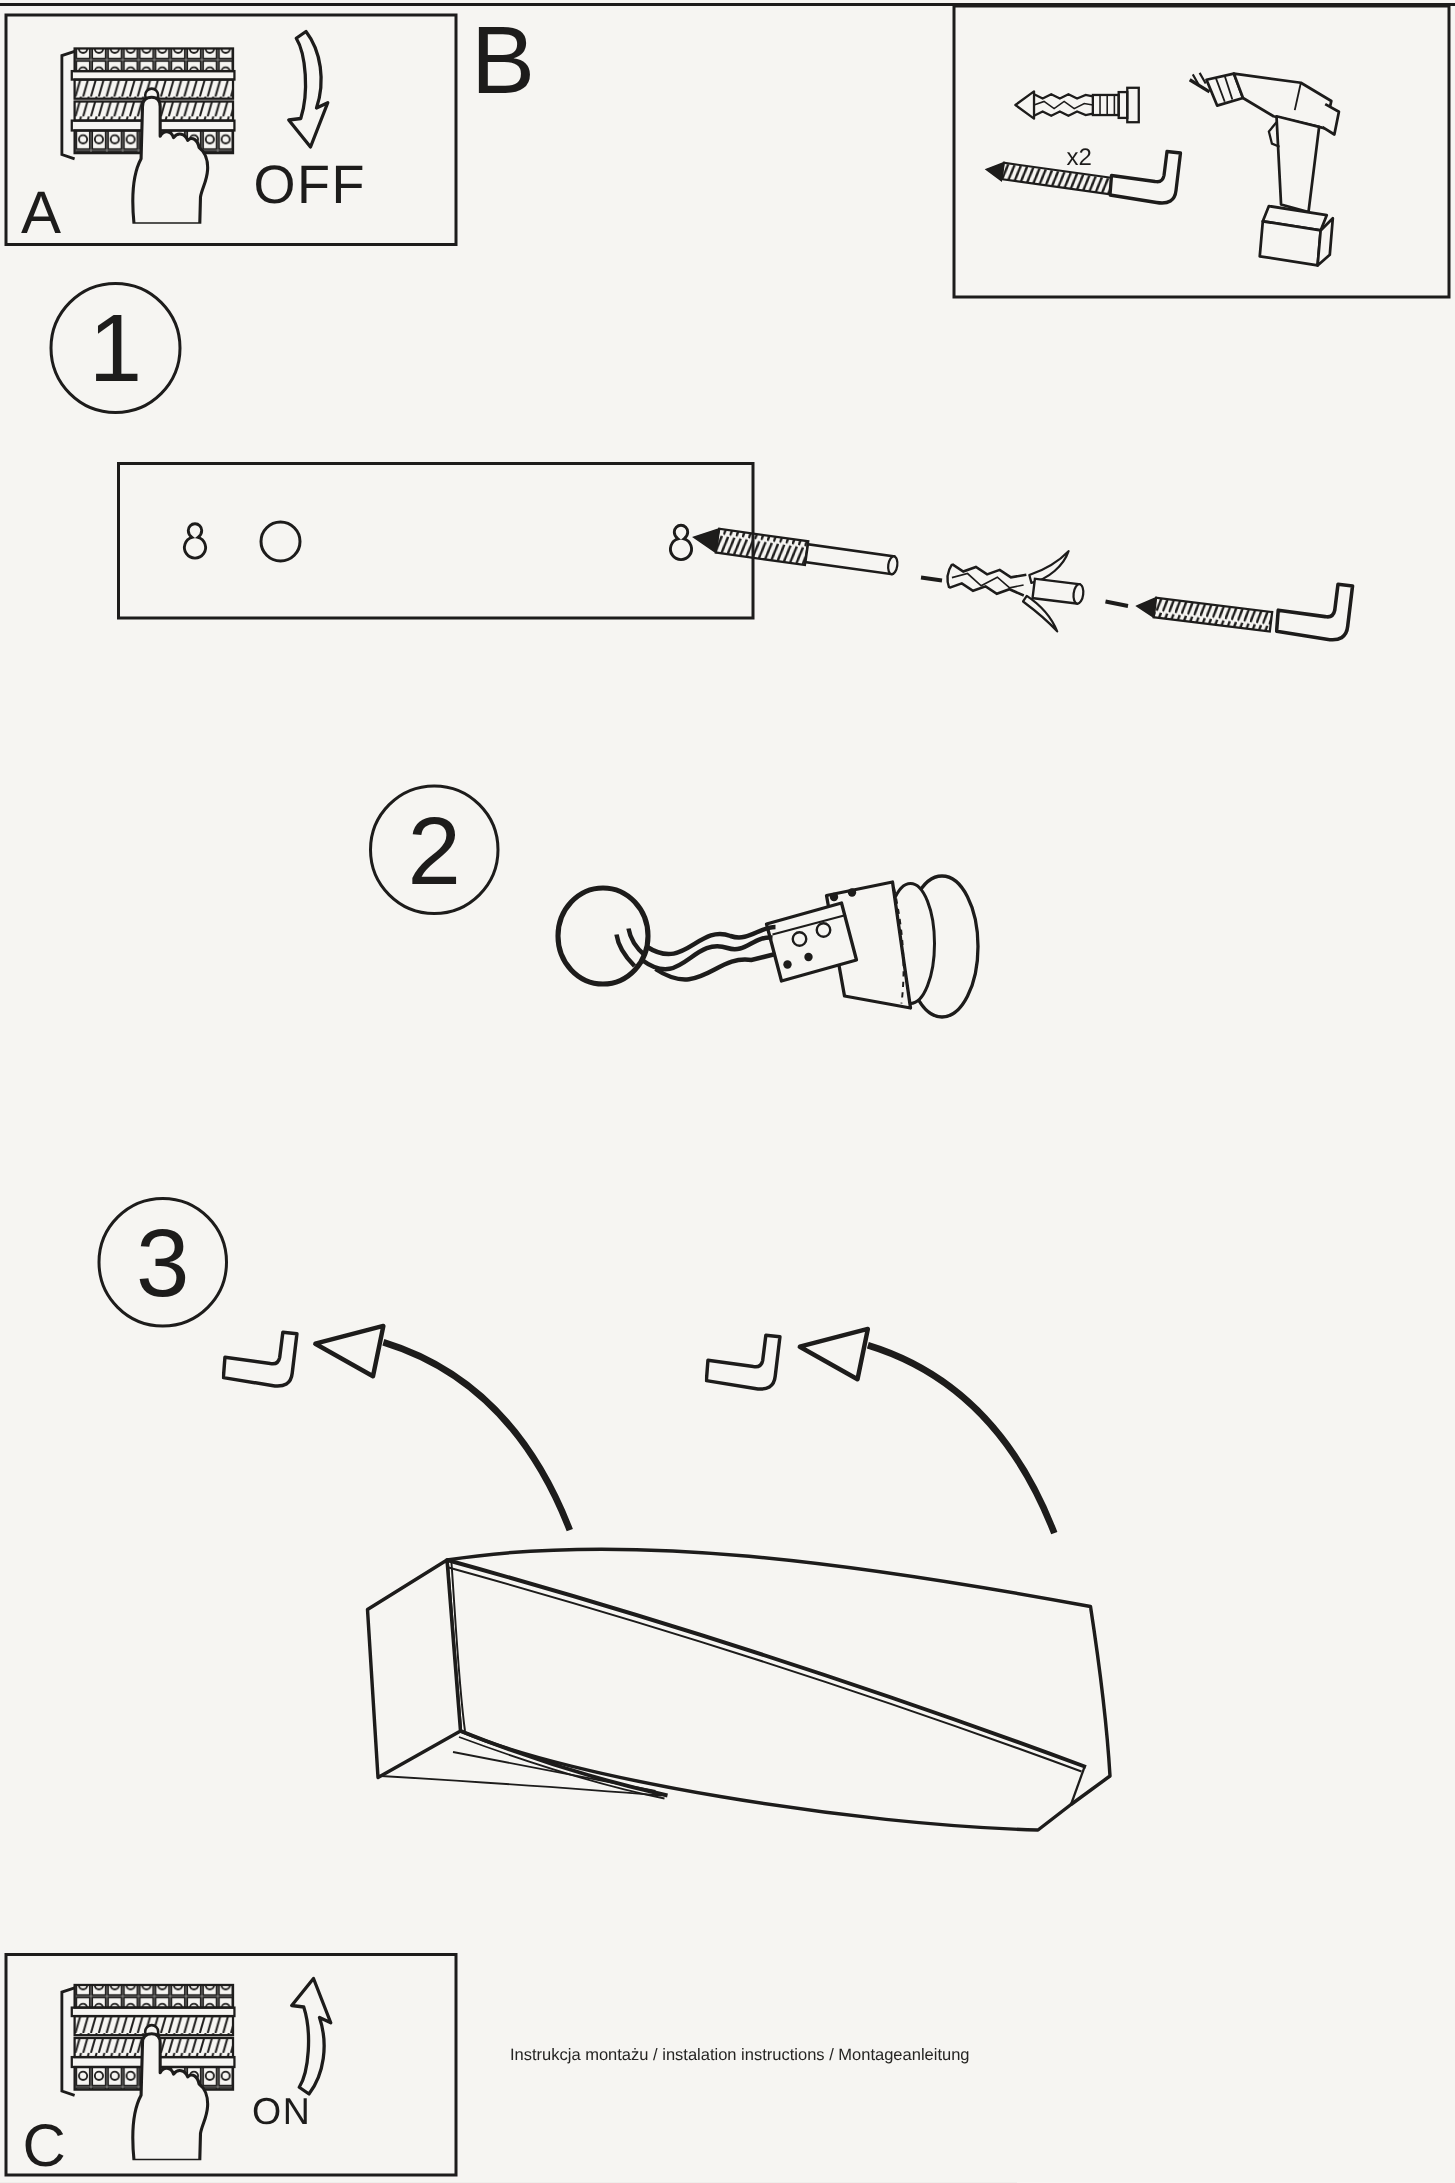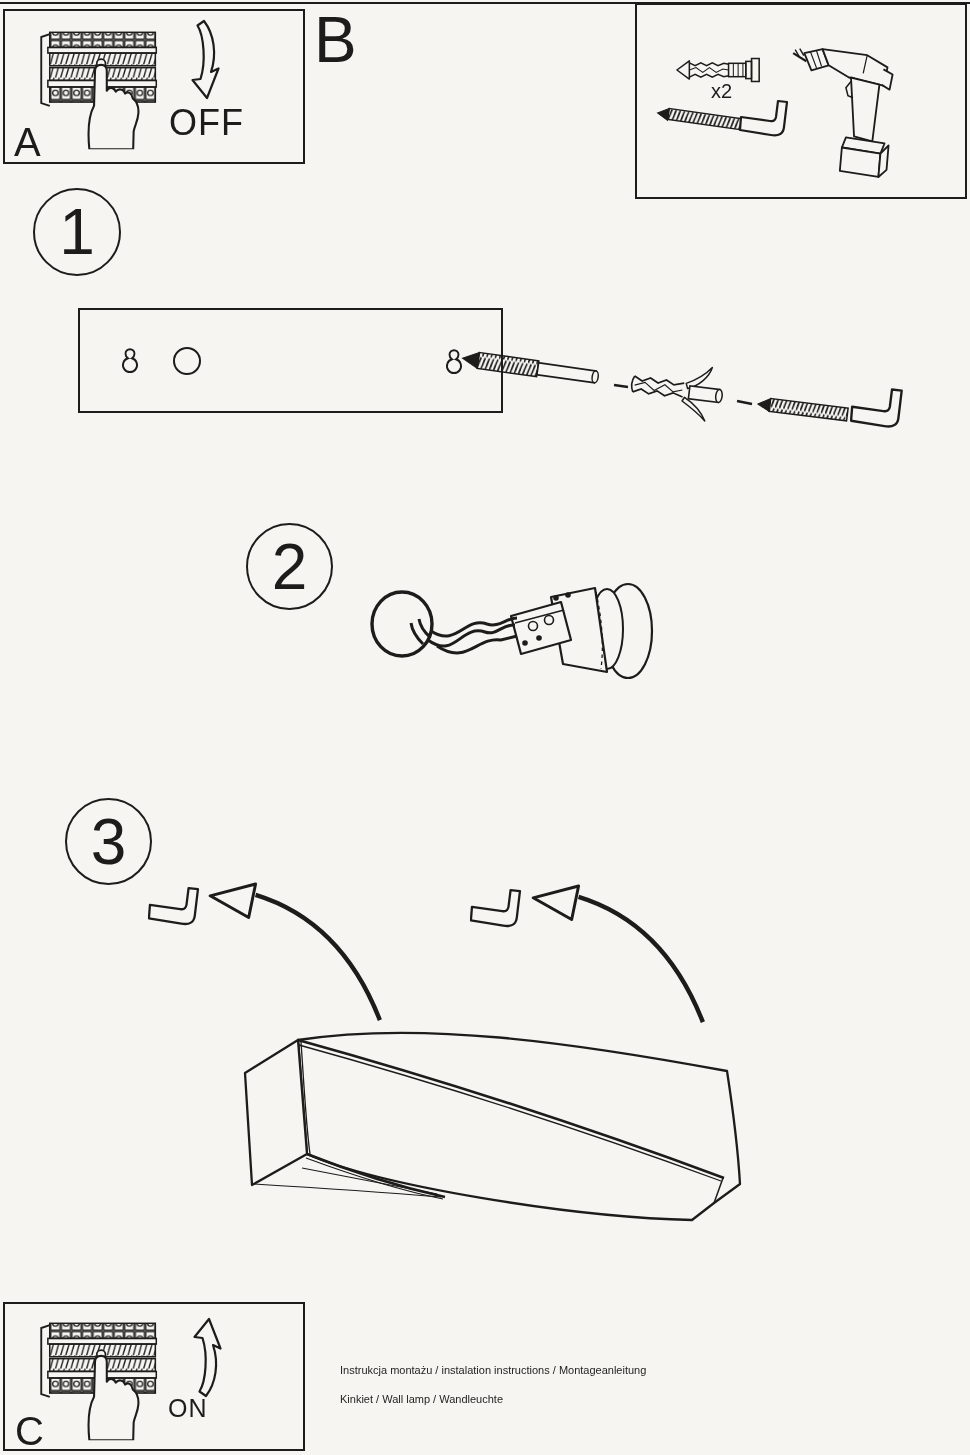--- a/index.html
+++ b/index.html
@@ -92,21 +92,21 @@
       <path d="M15,9.5 L21,12.5 L27,9.5 L33,12.5 L39,9.5 L45,12.5 L51,10 L56,11" fill="none" stroke="#1d1c1b" stroke-width="1.6"></path>
       <path d="M15,24.5 L21,21.5 L27,24.5 L33,21.5 L39,24.5 L45,21.5 L51,24 L56,23" fill="none" stroke="#1d1c1b" stroke-width="1.6"></path>
       <path d="M15,17 L22,14.5 L29,19.5 L36,14.5 L43,19.5 L50,16 L56,17" fill="none" stroke="#1d1c1b" stroke-width="1.1"></path>
       <rect x="56" y="10" width="18" height="14" fill="none" stroke="#1d1c1b" stroke-width="1.6"></rect>
       <line x1="61" y1="10" x2="61" y2="24" stroke="#1d1c1b" stroke-width="1.1"></line>
       <line x1="66" y1="10" x2="66" y2="24" stroke="#1d1c1b" stroke-width="1.1"></line>
       <line x1="71" y1="10" x2="71" y2="24" stroke="#1d1c1b" stroke-width="1.1"></line>
       <rect x="74" y="8" width="6" height="18" fill="none" stroke="#1d1c1b" stroke-width="1.6"></rect>
       <rect x="80" y="5" width="8" height="24" fill="none" stroke="#1d1c1b" stroke-width="1.6"></rect>
     </svg>
-    <div class="abs" style="left:74px;top:75px;font-size:20px">x2</div>
+    <div class="abs" style="left:74px;top:92px;font-size:16px">x2</div>
     <svg class="abs" style="left:18px;top:90px" width="140" height="50" viewBox="0 0 140 50">
       <g transform="rotate(8 10 22)">
         <path d="M2,19 L13,13 L13,25 Z" fill="#1d1c1b" stroke="#1d1c1b" stroke-width="1"></path>
         <rect x="13" y="13" width="74" height="11" fill="url(#pat-thread)" stroke="#1d1c1b" stroke-width="1.4"></rect>
       </g>
       <use href="#sym-hook-L" x="84" y="2" width="52" height="46"></use>
     </svg>
     <svg class="abs" style="left:152px;top:38px" width="124" height="137" viewBox="0 0 120 135">
       <path d="M3,10 L16,18" stroke="#1d1c1b" stroke-width="2.2" fill="none"></path>
       <path d="M5,6.5 L9,13.5 M9.5,5.5 L13.5,12.5" stroke="#1d1c1b" stroke-width="1.4" fill="none"></path>
@@ -228,16 +228,15 @@
       <g transform="translate(0,86) scale(1,-1)">
           <use href="#sym-arrow-curve"></use>
         </g>
     </svg>
     <div class="abs letter" style="left:10px;top:107px;font-size:40px">C</div>
     <div class="abs action" style="left:163px;top:92px;font-size:25px">ON</div>
   </div>
 
   <div class="abs footer" style="left:340px;top:1356px;width:600px">
     <div>Instrukcja montażu / instalation instructions / Montageanleitung</div>
-    <div>Kinkiet / Wall lamp / Wandleuchte</div>
   </div>
 
 </div>
 
 </body></html>

